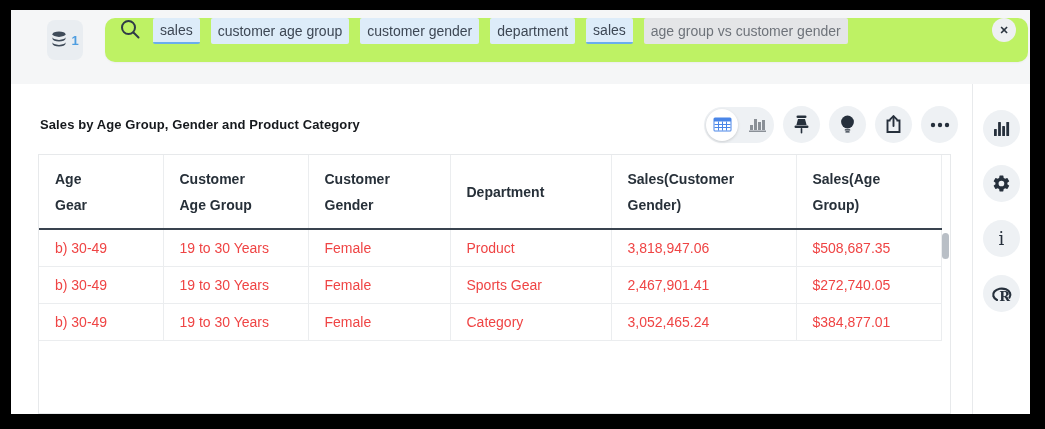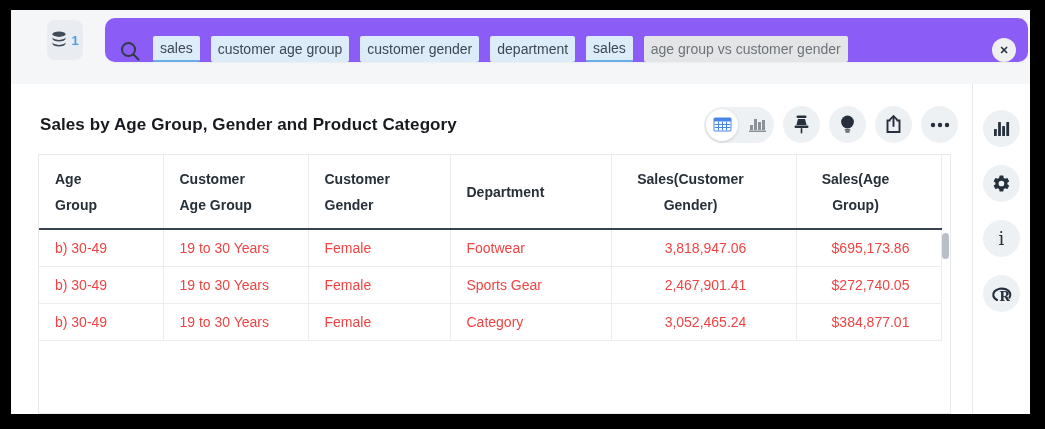--- a/index.html
+++ b/index.html
@@ -5,53 +5,53 @@
   * { margin:0; padding:0; box-sizing:border-box; }
   html,body { width:1045px; height:429px; background:#000; font-family:"Liberation Sans", sans-serif; overflow:hidden; }
 
   .app { position:absolute; left:11px; top:10px; width:1019px; height:404px; background:#fff; overflow:hidden; }
 
   
   .topbar { position:absolute; left:0; top:0; width:100%; height:74px; background:#f5f6f7; }
   .db-btn { position:absolute; left:36px; top:10px; width:36px; height:40px; background:#e9edf1; border-radius:8px;
             display:flex; align-items:center; justify-content:center; gap:4px; cursor:pointer; }
   .db-count { color:#4d9de0; font-size:13px; font-weight:700; }
-  .search-bar { position:absolute; left:94px; top:8px; width:923px; height:44px; background:#8b5cf6; border-radius:10px;
-                display:flex; align-items:flex-end; padding:0 12px 0 14px; box-shadow:0 1px 2px rgba(0,0,0,0.04); }
+  .search-bar { position:absolute; left:94px; top:8px; width:923px; height:44px; background:#bef264; border-radius:10px;
+                display:flex; align-items:flex-start; padding:0 12px 0 14px; box-shadow:0 1px 2px rgba(0,0,0,0.04); }
   .mag { flex:0 0 auto; margin-right:12px; display:flex; }
   .tokens { display:flex; align-items:center; gap:11px; flex:1 1 auto; overflow:hidden; }
   .token { height:26px; line-height:26px; padding:0 7px; background:#ddecf9; color:#3d4754; font-size:14px;
            border-radius:2px; white-space:nowrap; cursor:pointer; }
   .token.underline { border-bottom:2px solid #6aaeec; line-height:24px; }
   .token.phrase { background:#e4e5e7; color:#6e737a; }
   .close-btn { flex:0 0 auto; width:24px; height:24px; border-radius:50%; background:#eef0f2; color:#2b3540;
                font-size:11px; font-weight:700; display:flex; align-items:center; justify-content:center; cursor:pointer; }
 
   
   .main { position:absolute; left:0; top:74px; width:100%; height:330px; display:flex; background:#fff; }
   .content { flex:1 1 auto; position:relative; }
   .content-header { display:flex; align-items:center; justify-content:space-between; padding:22px 14px 0 29px; }
-  .page-title { font-size:17px; font-weight:700; color:#16191d; letter-spacing:0.1px; }
+  .page-title { font-size:13px; font-weight:700; color:#16191d; letter-spacing:0.1px; }
   .toolbar { display:flex; align-items:center; gap:9px; }
   .view-toggle { width:70px; height:36px; background:#eef1f4; border-radius:18px; position:relative; display:flex; align-items:center; cursor:pointer; }
   .toggle-knob { position:absolute; left:2px; top:2px; width:32px; height:32px; background:#fff; border-radius:50%;
                  box-shadow:0 1px 3px rgba(0,0,0,0.15); display:flex; align-items:center; justify-content:center; }
   .toggle-right { position:absolute; right:7px; top:0; height:100%; display:flex; align-items:center; }
   .circle-btn { width:37px; height:37px; border-radius:50%; background:#eef1f4; display:flex; align-items:center; justify-content:center; cursor:pointer; }
 
   
   .table-wrap { position:absolute; left:27px; top:70px; width:913px; height:260px; border:1px solid #e7e9eb; background:#fff; }
   table { border-collapse:collapse; table-layout:fixed; width:902px; }
   th, td { overflow:hidden; white-space:nowrap; }
   th { font-size:14px; font-weight:700; color:#273039; text-align:left; padding:11px 12px 10px 16px;
        border-right:1px solid #ebedef; white-space:pre-line; line-height:26px; height:69px; vertical-align:middle; cursor:pointer; }
   thead tr { border-bottom:2px solid #39434f; }
   td { font-size:14px; color:#ef4444; padding:0 12px 0 16px; height:37px; border-right:1px solid #ebedef; }
   tbody tr { border-bottom:1px solid #ebedef; }
-  .al-right { text-align:center; }
+  .al-right { text-align:left; }
   th.al-right { padding-right:42px; }
   td.al-right { padding-right:12px; }
   .scroll-thumb { position:absolute; right:1px; top:78px; width:7px; height:26px; background:#b9bfc6; border-radius:4px; cursor:pointer; }
 
   
   .rail { flex:0 0 58px; border-left:1px solid #e8eaec; display:flex; flex-direction:column; align-items:center;
           padding-top:26px; gap:18px; background:#fff; }
   .rail .circle-btn { width:37px; height:37px; }
   .r-info { font-family:"DejaVu Serif", serif; font-size:18px; color:#26303c; font-weight:500; }
 </style>
@@ -169,40 +169,40 @@
               <col style="width: 124px;">
               <col style="width: 145px;">
               <col style="width: 142px;">
               <col style="width: 161px;">
               <col style="width: 185px;">
               <col style="width: 145px;">
             </colgroup>
           <thead>
               <tr>
                 <th class="al-left">Age
-Group</th>
+Gear</th>
                 <th class="al-left">Customer
 Age Group</th>
                 <th class="al-left">Customer
 Gender</th>
                 <th class="al-left">Department</th>
                 <th class="al-right">Sales(Customer
 Gender)</th>
                 <th class="al-right">Sales(Age
 Group)</th>
               </tr>
             </thead>
           <tbody>
               <tr>
                 <td class="al-left">b) 30-49</td>
                 <td class="al-left">19 to 30 Years</td>
                 <td class="al-left">Female</td>
-                <td class="al-left">Footwear</td>
+                <td class="al-left">Product</td>
                 <td class="al-right">3,818,947.06</td>
-                <td class="al-right">$695,173.86</td>
+                <td class="al-right">$508,687.35</td>
               </tr>
               <tr>
                 <td class="al-left">b) 30-49</td>
                 <td class="al-left">19 to 30 Years</td>
                 <td class="al-left">Female</td>
                 <td class="al-left">Sports Gear</td>
                 <td class="al-right">2,467,901.41</td>
                 <td class="al-right">$272,740.05</td>
               </tr>
               <tr>

